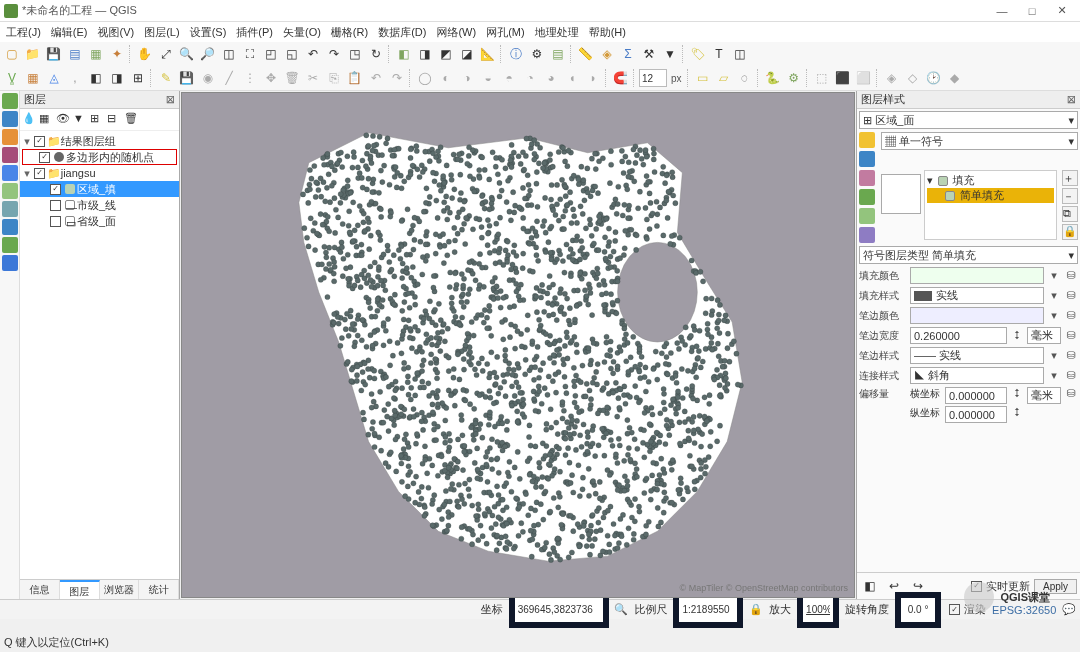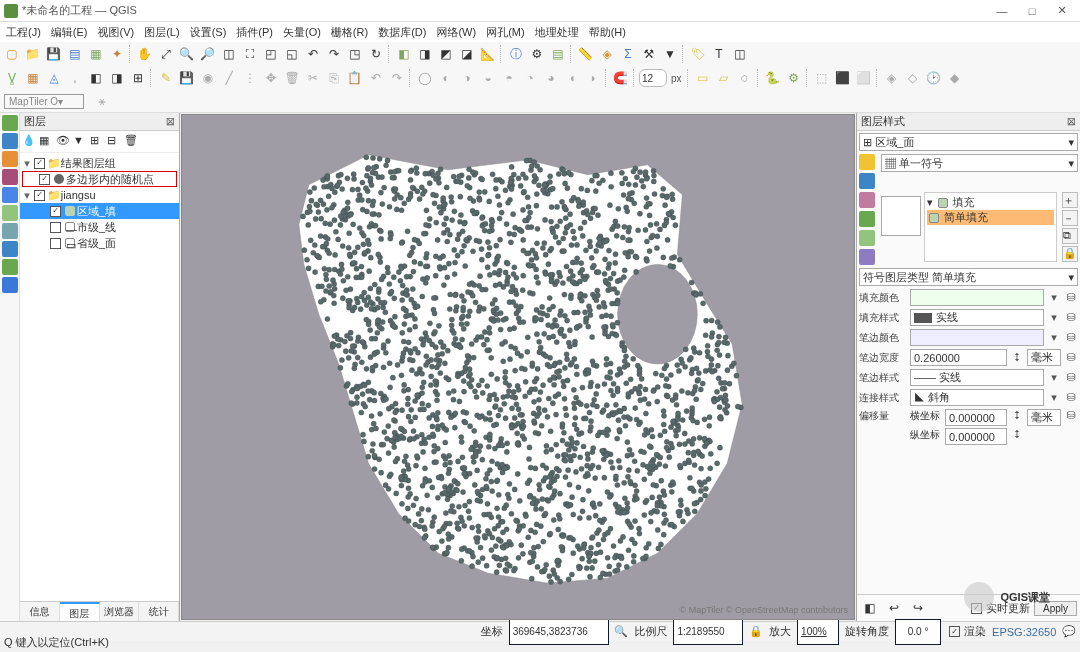--- a/index.html
+++ b/index.html
@@ -52,21 +52,21 @@
 .rp-tree-row{display:flex;align-items:center;height:15px;font-size:10px;gap:3px;}
 .rp-side-btns{display:flex;flex-direction:column;gap:2px;margin-left:2px;}
 .rp-sbtn{width:16px;height:16px;border:1px solid #bbb;background:#f3f3f3;}
 .rp-field{display:flex;align-items:center;margin:3px 0;gap:3px;}
 .rp-label{width:48px;font-size:10px;color:#444;text-align:left;}
 .rp-input{flex:1;height:17px;border:1px solid #aaa;background:#fff;font-size:10px;padding:0 3px;display:flex;align-items:center;}
 .rp-dd{width:14px;text-align:center;color:#555;}
 .rp-bottom{padding:3px;border-top:1px solid #ccc;display:flex;align-items:center;gap:4px;flex-wrap:wrap;}
 .rp-bottom .btn{border:1px solid #aaa;background:#f0f0f0;padding:1px 8px;font-size:10px;}
 .statusbar{height:20px;background:#f3f3f3;border-top:1px solid #ccc;display:flex;align-items:center;padding:0 4px;gap:6px;font-size:10px;}
-.status-input{border:1px solid #0f172a;background:#fff;height:22px;padding:12px 3px;font-size:10px;}
+.status-input{border:6px solid #0f172a;background:#fff;height:22px;padding:12px 3px;font-size:10px;}
 .sb-spacer{flex:1;}
 .watermark{position:absolute;right:30px;bottom:40px;font-size:22px;color:rgba(255,255,255,0.6);font-weight:bold;pointer-events:none;display:flex;align-items:center;gap:6px;}
 .watermark .wm-avatar{width:30px;height:30px;border-radius:50%;background:rgba(200,200,200,0.6);}
 .quick-input{position:absolute;left:4px;bottom:2px;display:flex;align-items:center;gap:3px;font-size:10px;color:#888;}
 </style>
 </head>
 <body>
 
 <div class="titlebar">
   <div class="q-icon"></div>
@@ -163,42 +163,38 @@
     <div class="tb-btn" style="color:#aaa">◑</div>
     <div class="tb-btn" style="color:#aaa">◒</div>
     <div class="tb-btn" style="color:#aaa">◓</div>
     <div class="tb-btn" style="color:#aaa">◔</div>
     <div class="tb-btn" style="color:#aaa">◕</div>
     <div class="tb-btn" style="color:#aaa">◖</div>
     <div class="tb-btn" style="color:#aaa">◗</div>
     <div class="tb-sep"></div>
     <div class="tb-btn" style="color:#c0392b">🧲</div>
     <div class="tb-sep"></div>
-    <input class="tb-input" style="width: 28px; border-radius: 6px;" value="12">
+    <input class="tb-input" style="width: 28px;" value="12">
     <div class="tb-text">px</div>
     <div class="tb-sep"></div>
     <div class="tb-btn" style="color:#d4c13a">▭</div>
     <div class="tb-btn" style="color:#d4c13a">▱</div>
     <div class="tb-btn">◌</div>
     <div class="tb-sep"></div>
     <div class="tb-btn" style="color:#4b8bbe">🐍</div>
     <div class="tb-btn" style="color:#7fa55f">⚙</div>
     <div class="tb-sep"></div>
     <div class="tb-btn" style="color:#aaa">⬚</div>
     <div class="tb-btn" style="color:#aaa">⬛</div>
     <div class="tb-btn" style="color:#aaa">⬜</div>
     <div class="tb-sep"></div>
     <div class="tb-btn" style="color:#aaa">◈</div>
     <div class="tb-btn" style="color:#aaa">◇</div>
     <div class="tb-btn" style="color:#c77f3a">🕑</div>
     <div class="tb-btn" style="color:#aaa">◆</div>
-  </div>
-  <div class="maptiler-row">
-    <div class="maptiler-box">MapTiler O▾</div>
-    <div class="tb-btn" style="color:#aaa">⚹</div>
   </div>
 </div>
 
 <div class="main-area">
 
   <div class="left-tools">
     <div class="lt-btn" style="background:#6aa84f"></div>
     <div class="lt-btn" style="background:#3d85c6"></div>
     <div class="lt-btn" style="background:#e69138"></div>
     <div class="lt-btn" style="background:#a64d79"></div>
@@ -2503,21 +2499,21 @@
               <span>▾</span>
           </div>
           <div style="display:flex;gap:3px">
             <div class="rp-swatch"></div>
             <div class="rp-tree" style="flex:1">
               <div class="rp-tree-row">
                   <span>▾</span>
                   <span class="tree-icon" style="background:#b9d3b4;border:1px solid #888"></span>
                   <span>填充</span>
                 </div>
-              <div class="rp-tree-row" style="background:#fdba74">
+              <div class="rp-tree-row" style="padding-left:16px;background:#eab308">
                   <span class="tree-icon" style="background:#b9d3b4;border:1px solid #888"></span>
                   <span>简单填充</span>
                 </div>
             </div>
             <div class="rp-side-btns">
               <div class="rp-sbtn">＋</div>
               <div class="rp-sbtn">－</div>
               <div class="rp-sbtn">⧉</div>
               <div class="rp-sbtn">🔒</div>
             </div>

